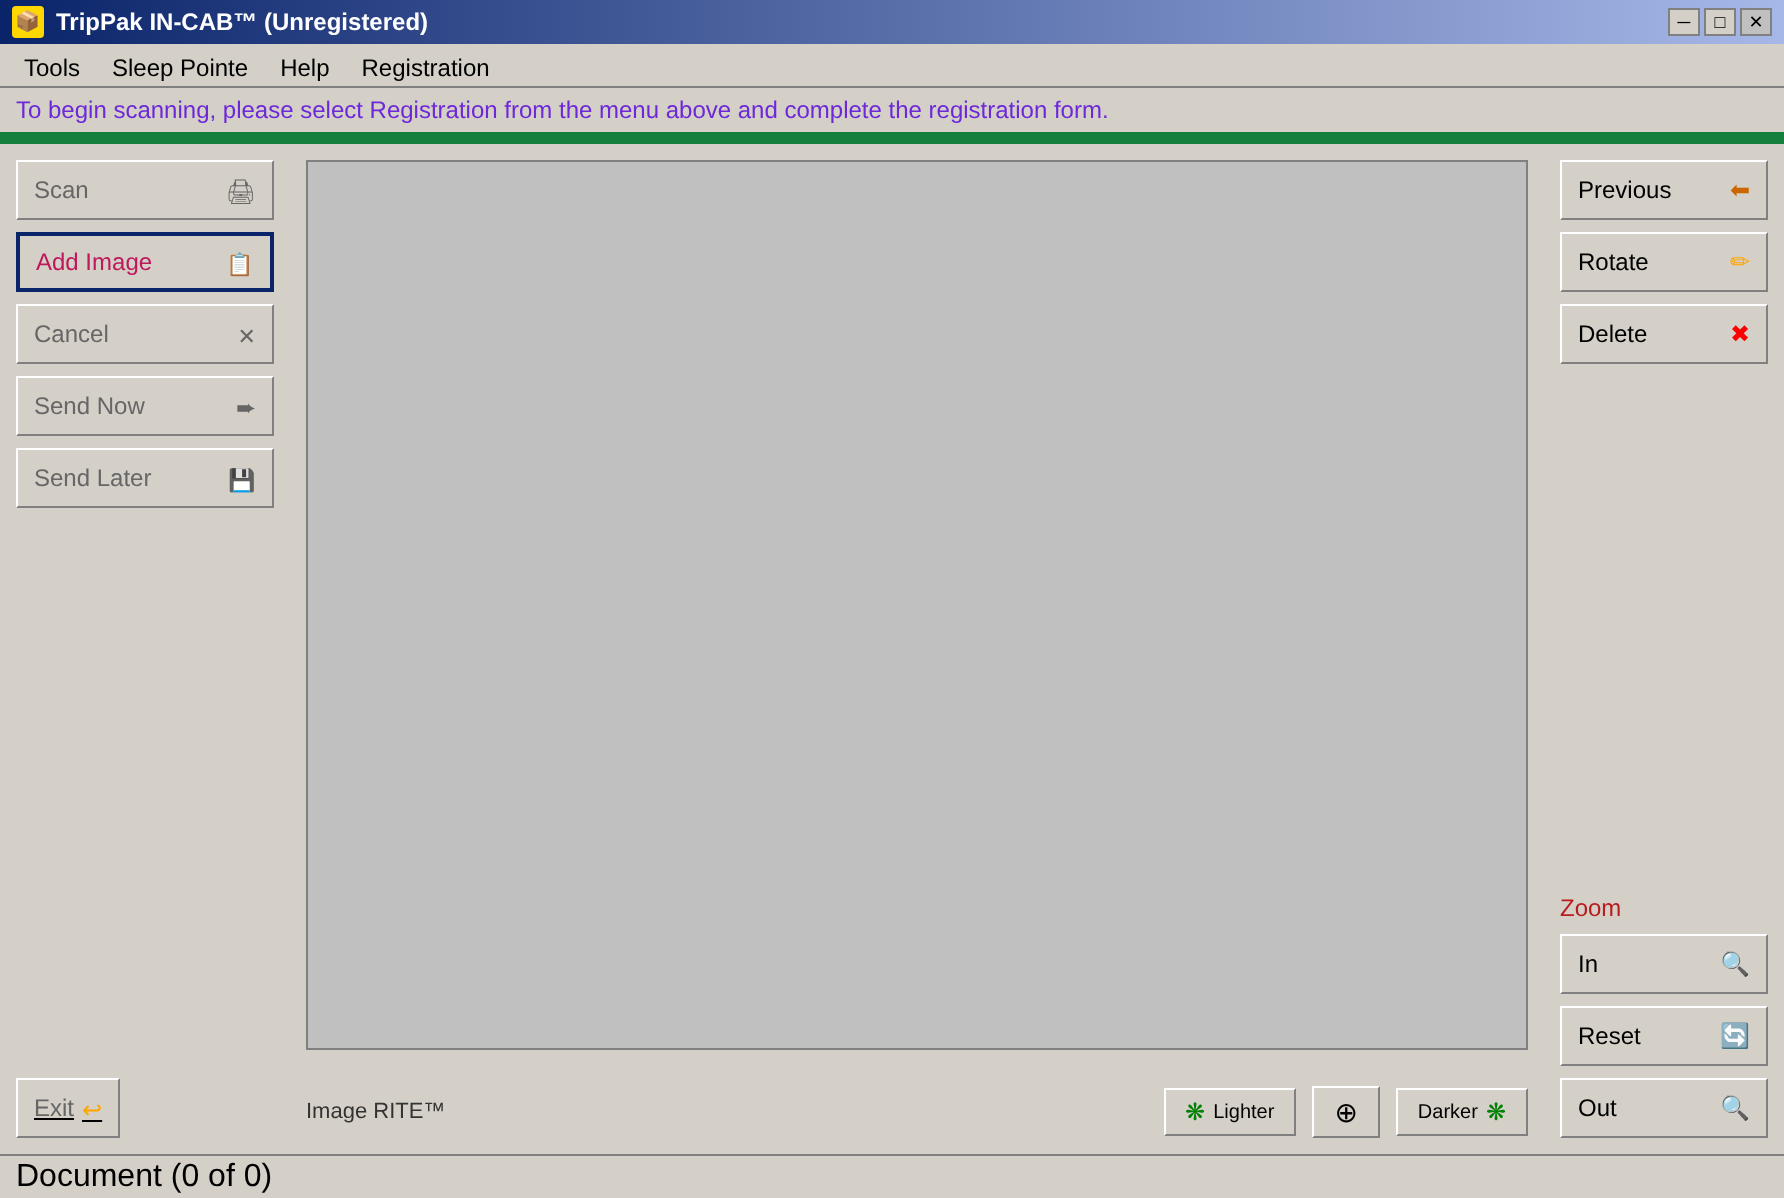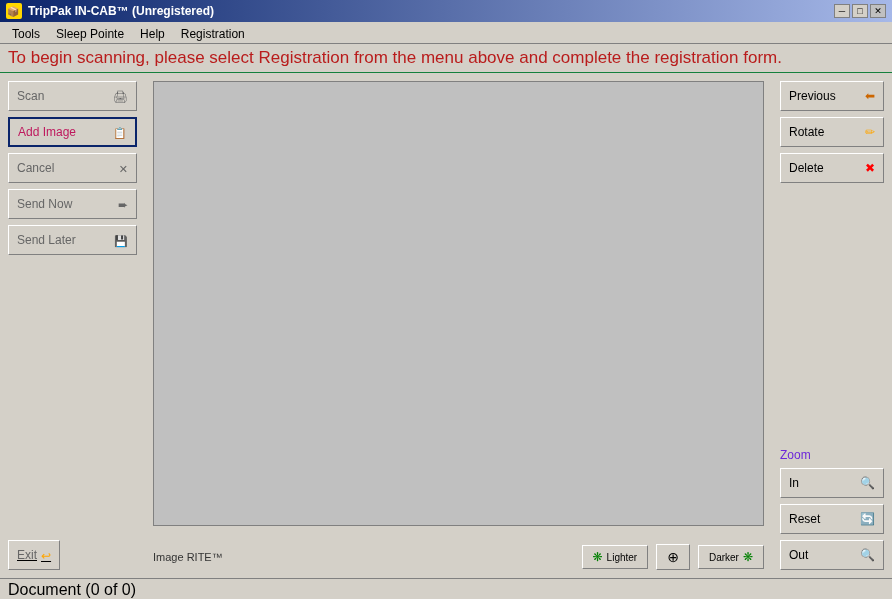--- a/index.html
+++ b/index.html
@@ -72,23 +72,23 @@
     .menu-item {
       padding: 2px 8px;
       cursor: pointer;
       font-size: 12px;
     }
 
     
     #info-bar {
       background: #d4d0c8;
       padding: 4px 8px;
-      font-size: 17px;
-      border-bottom: 1px solid #15803d;
-      color: #b91c1c;
+      font-size: 12px;
+      border-bottom: 6px solid #15803d;
+      color: #6d28d9;
     }
 
     
     #main-container {
       display: flex;
       height: calc(599px - 22px - 22px - 28px - 22px);
       background: #d4d0c8;
     }
 
     
@@ -180,21 +180,21 @@
       border-top-color: #ffffff;
       border-left-color: #ffffff;
       cursor: pointer;
       font-size: 12px;
       min-height: 30px;
       color: black;
     }
 
     #zoom-label {
       font-size: 12px;
-      color: #6d28d9;
+      color: #b91c1c;
       margin-top: 8px;
     }
 
     
     #status-bar {
       background: #d4d0c8;
       height: 22px;
       border-top: 1px solid #808080;
       display: flex;
       align-items: center;

